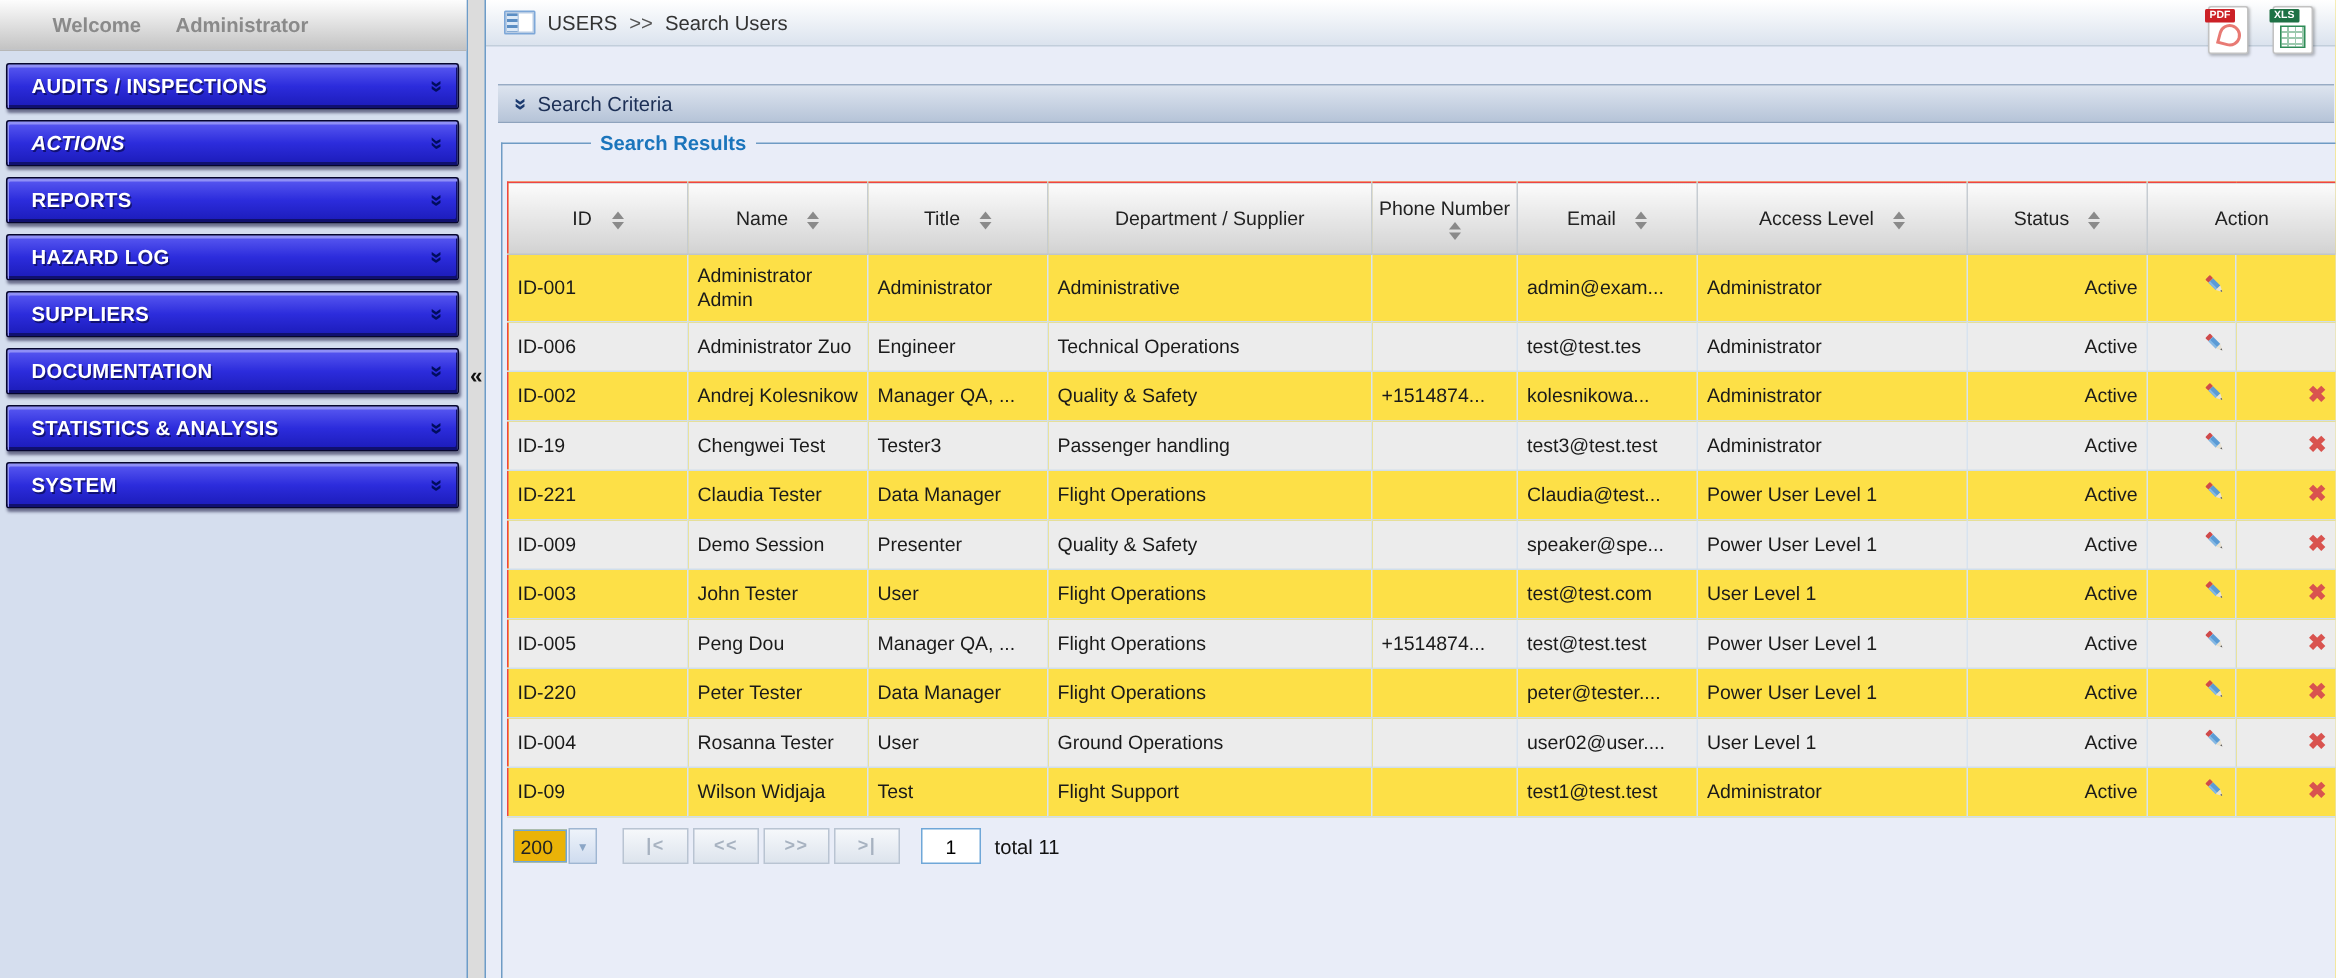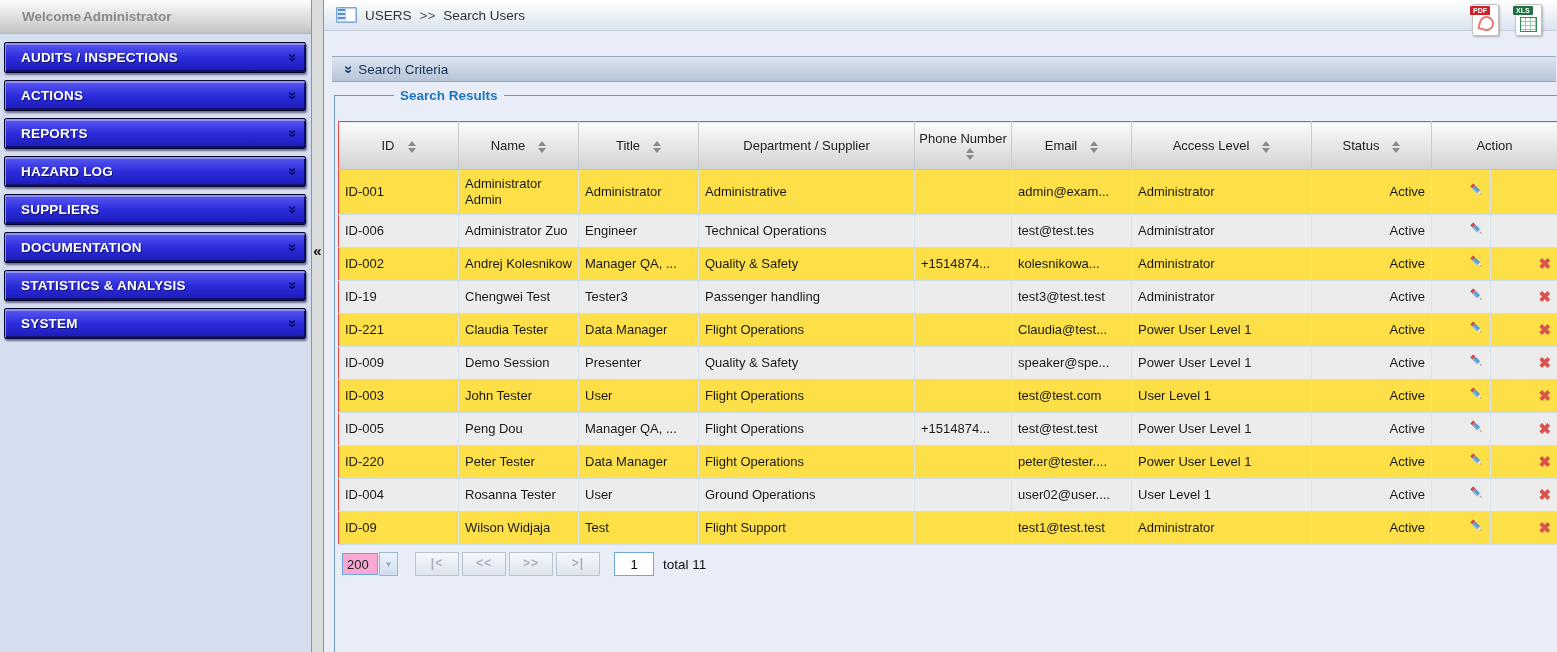--- a/index.html
+++ b/index.html
@@ -6,31 +6,31 @@
   body{
     width:1557px;height:652px;overflow:hidden;
     font-family:"Liberation Sans",sans-serif;
     background:#e9edf8;font-size:13px;color:#222;
   }
   .app{display:flex;width:1557px;height:652px}
 
   
   .sidebar{width:311px;flex-shrink:0;background:#d5deee;display:flex;flex-direction:column;border-right:1px solid #6d9cc8}
   .welcome{height:33px;flex-shrink:0;background:linear-gradient(#fdfdfd,#c3c3c3);
-    display:flex;align-items:center;gap:2px;padding-left:22px;
+    display:flex;align-items:center;gap:23px;padding-left:35px;
     font-weight:bold;color:#8a8a8a;font-size:13.5px;border-bottom:1px solid #b7b7b7}
   .menu{padding:8px 3px 0 2px}
   .side-btn{height:29px;margin:0 2px 7px 2px;cursor:pointer;border-radius:2px;
     background:linear-gradient(180deg,#5a5af2 0%,#2c2cdc 50%,#1b1bb8 100%);
     border:1px solid #06062e;
     box-shadow:inset 1px 2px 0 #8f8ff6, inset -1px -2px 0 #10106e, 1px 2px 2px rgba(20,20,60,.55);
     color:#fff;font-weight:bold;font-size:13.5px;letter-spacing:.2px;
     display:flex;align-items:center;padding:0 10px 0 16px;
     text-shadow:1px 1px 0 rgba(0,0,40,.55)}
-  .side-btn.italic{}
+  .side-btn.italic{font-style:italic}
   .chev{margin-left:auto;display:inline-block;transform:rotate(-90deg);
     color:#000d5e;font-size:15px;font-weight:bold;text-shadow:none;line-height:1}
 
   
   .gutter{width:11px;flex-shrink:0;background:#dcdcdc;border-right:1px solid #6d9cc8;position:relative}
   .collapse{position:absolute;top:242px;left:-2px;width:15px;height:18px;
     color:#111;font-size:15px;font-weight:bold;cursor:pointer;line-height:18px;text-align:center}
 
   
   .content{flex:1;display:flex;flex-direction:column;position:relative;min-width:0}
@@ -93,21 +93,21 @@
   .sort .dn{border-top:5px solid #8a8a8a}
   tbody td{padding:6px 6px;border-right:1px solid #d8e3ef;border-bottom:1px solid #d0deeb;
     color:#1a1a1a;line-height:16px;vertical-align:middle;overflow:hidden;white-space:normal}
   tbody tr.even{background:#ececec}
   td.center{text-align:right}
   .del-glyph{color:#d9534f;font-size:15px;font-weight:bold;cursor:pointer;line-height:1}
   .edit-wrap{cursor:pointer;display:inline-block;line-height:1}
 
   
   .pager{display:flex;align-items:center;margin:7px 0 0 4px;flex-shrink:0}
-  .psize{width:30px;height:20px;border:1px solid #6fa7d8;background:#f9a8d4;font-size:13px;
+  .psize{width:30px;height:20px;border:1px solid #6fa7d8;background:#eab308;font-size:13px;
     display:flex;align-items:center;padding-left:4px}
   .pdrop{width:17px;height:22px;margin-left:1px;background:linear-gradient(#eef3fa,#cfdcef);
     border:1px solid #9fb6d2;display:flex;align-items:center;justify-content:center;
     color:#8ba6c6;font-size:8px;cursor:pointer}
   .pbtns{display:flex;gap:3px;margin-left:17px}
   .pbtn{width:42px;height:22px;background:linear-gradient(#f6f8fb,#dde4ed);border:1px solid #b9c4d2;
     color:#a7b2c0;font-weight:bold;text-align:center;line-height:20px;font-size:12px;
     letter-spacing:1px;cursor:default}
   .ppage{width:34px;height:20px;border:1px solid #6fa7d8;background:#fff;text-align:center;
     font-size:13px;margin-left:14px;font-family:"Liberation Sans",sans-serif;outline:none}

